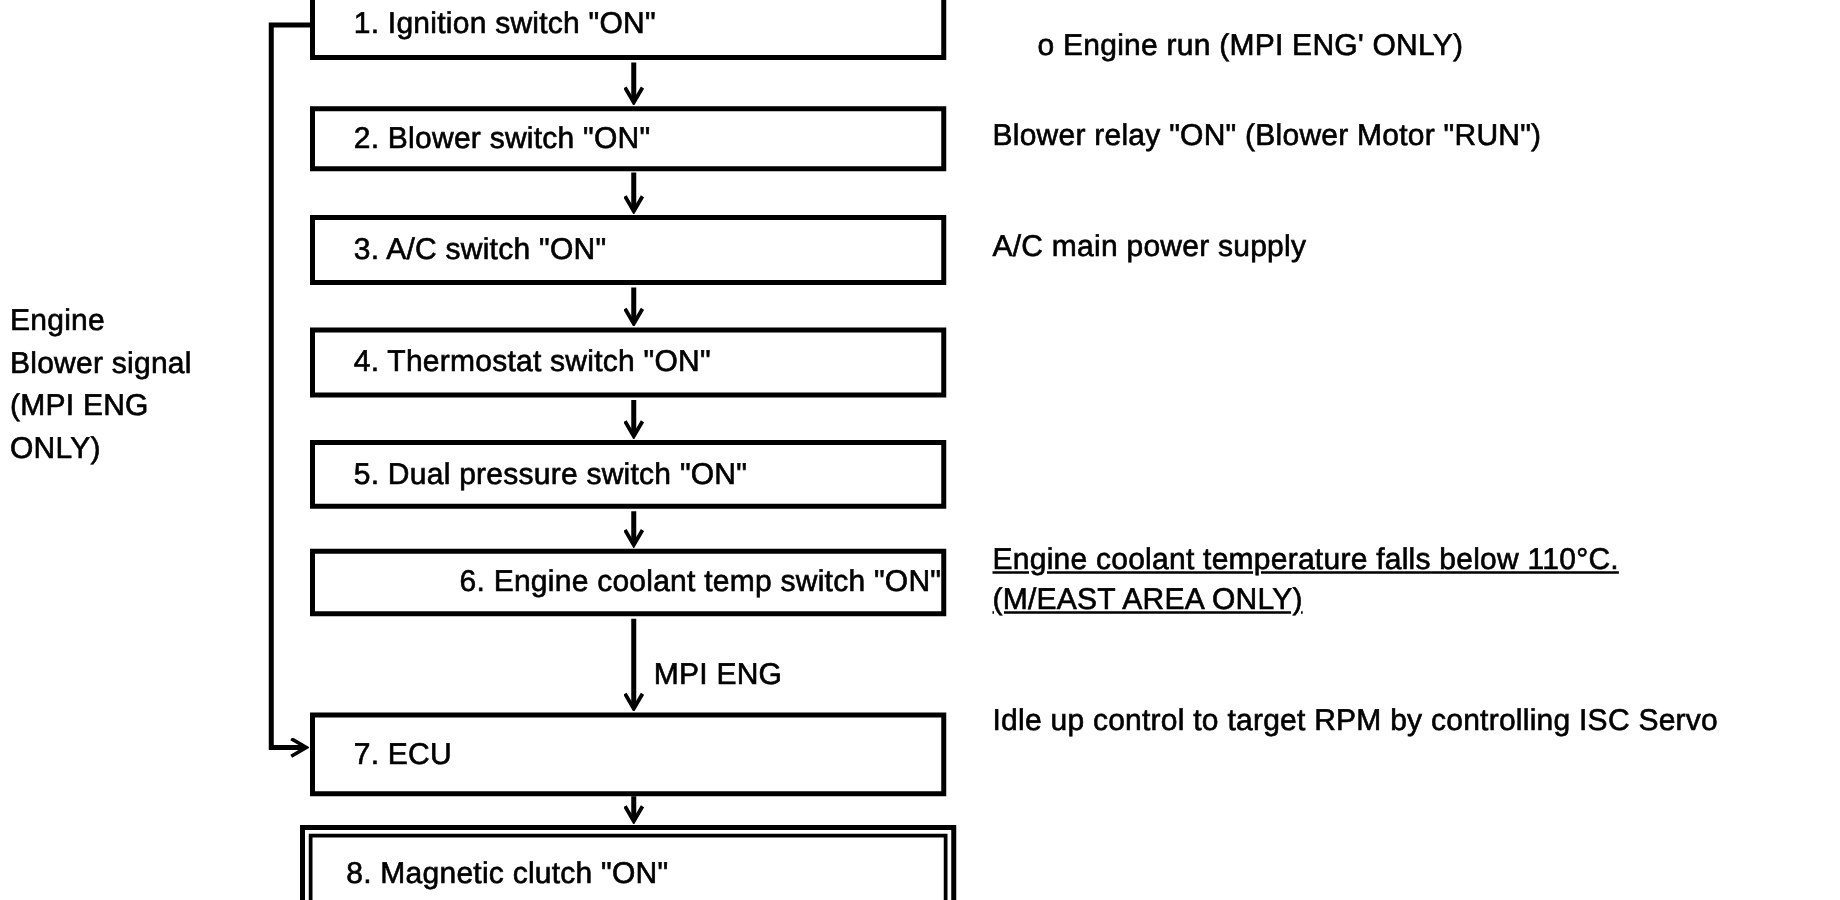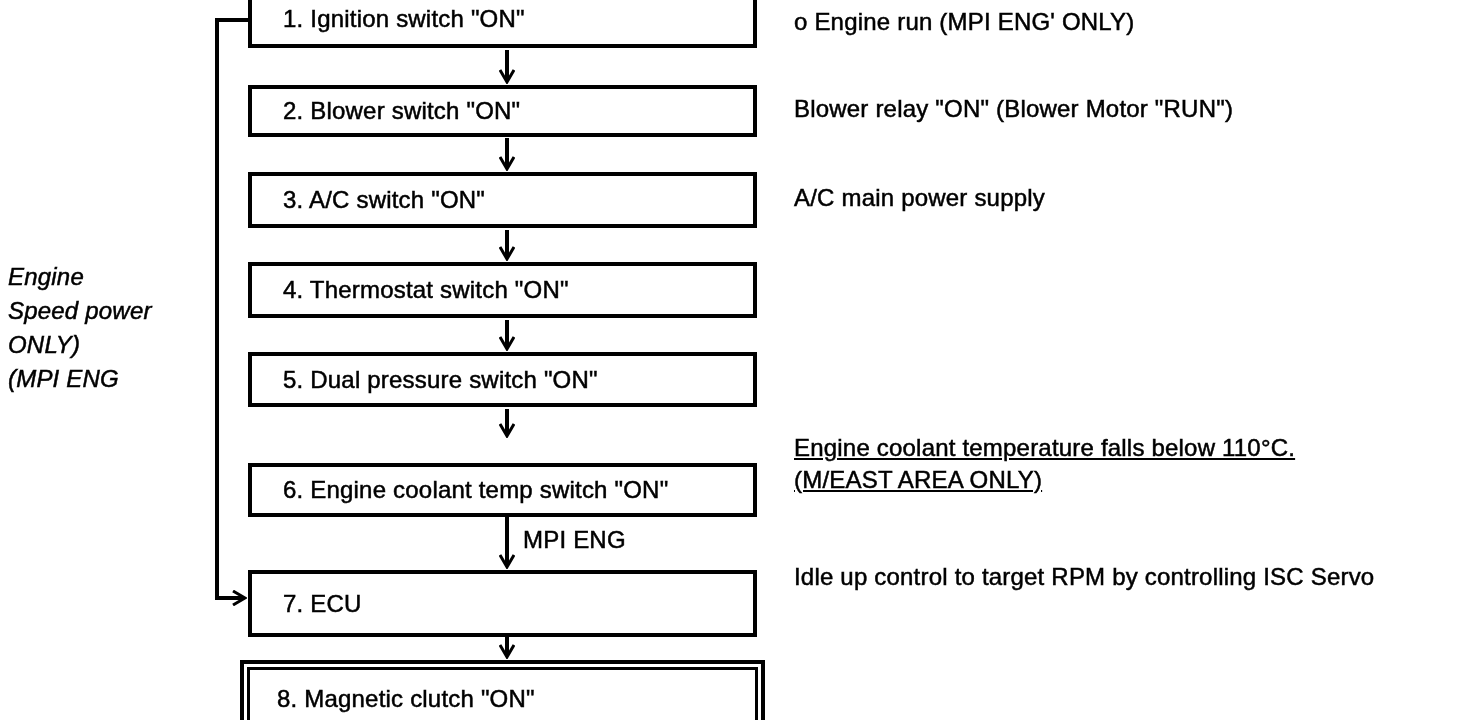--- a/index.html
+++ b/index.html
@@ -44,21 +44,21 @@
     -webkit-text-stroke: 0.5px #000;
     letter-spacing: 0.2px;
     white-space: nowrap;
   }
 
   .b1 { top: -10px; height: 58px; }
   .b2 { top: 85px;  height: 52px; }
   .b3 { top: 172px; height: 56px; }
   .b4 { top: 262px; height: 56px; }
   .b5 { top: 352px; height: 55px; }
-  .b6 { top: 463px; height: 54px; }
+  .b6 { top: 439px; height: 54px; justify-content: flex-end; }
   .b7 { top: 570px; height: 67px; }
 
   .b8outer {
     position: absolute;
     left: 240px;
     top: 660px;
     width: 525px;
     height: 78px;
     border: 4px solid #000;
     padding: 3px;
@@ -75,37 +75,36 @@
   .b8inner span {
     font-size: 24px;
     -webkit-text-stroke: 0.5px #000;
     letter-spacing: 0.2px;
     white-space: nowrap;
   }
 
   .left-label {
     position: absolute;
     left: 8px;
-    top: 260px;
+    top: 240px;
     line-height: 34px;
-    font-style: italic;
   }
 
   .branch-label {
     position: absolute;
     left: 523px;
     top: 526px;
   }
 
   .ann {
     position: absolute;
     left: 794px;
     line-height: 32px;
   }
-  .a1 { top: 6px; }
+  .a1 { top: 21px; margin-left: 36px; }
   .a2 { top: 93px; }
   .a3 { top: 182px; }
   .a4 { top: 432px; text-decoration: underline; }
   .a5 { top: 561px; text-align: center; }
 </style>
 </head>
 <body>
 
 <div class="stage">
 
@@ -148,23 +147,23 @@
   </div>
 
   <div class="b8outer">
     <div class="b8inner">
       <span>8.  Magnetic clutch "ON"</span>
     </div>
   </div>
 
   <div class="left-label">
     <div>Engine</div>
-    <div>Speed power</div>
+    <div>Blower signal</div>
+    <div>(MPI ENG</div>
     <div>ONLY)</div>
-    <div>(MPI ENG</div>
   </div>
 
   <div class="branch-label">MPI ENG</div>
 
   <div class="ann a1">
     <div>o Engine run (MPI ENG' ONLY)</div>
   </div>
   <div class="ann a2">
     <div>Blower relay "ON" (Blower Motor "RUN")</div>
   </div>

